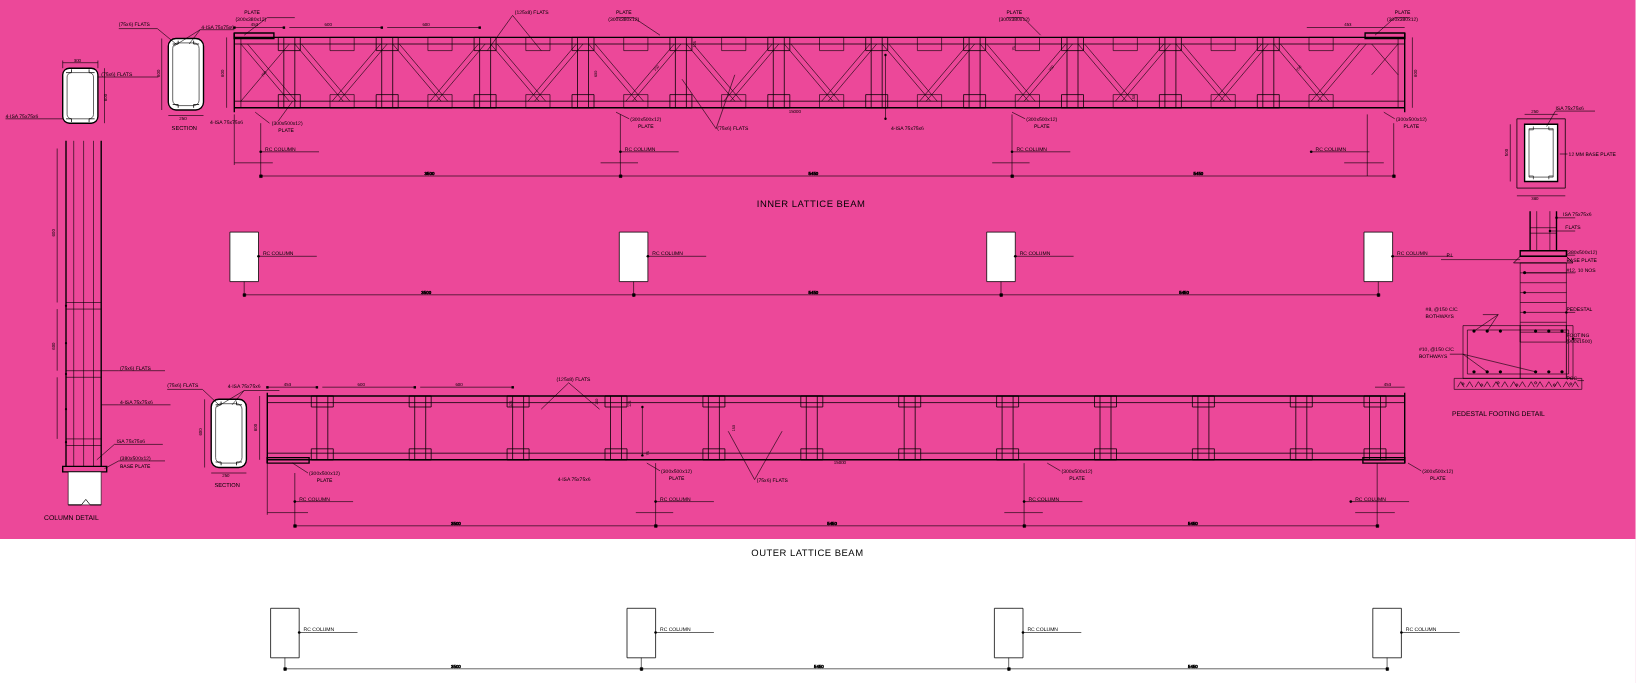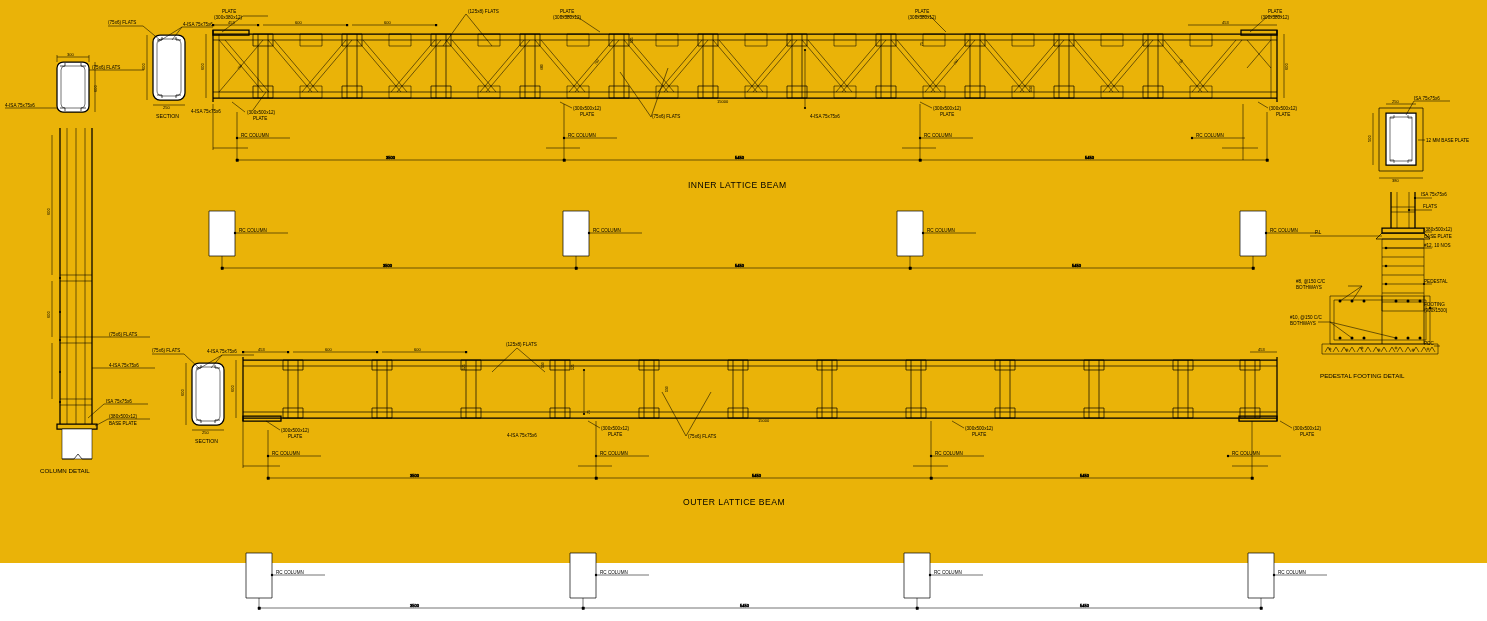--- a/index.html
+++ b/index.html
@@ -1,17 +1,17 @@
 <!DOCTYPE html>
 <html><head>
 <meta charset="utf-8">
 <style>
   html,body{margin:0;padding:0;background:#ffffff;}
   body{width:1487px;height:621px;overflow:hidden;font-family:"Liberation Sans",sans-serif;color:#000;}
-  #sheet{position:relative;width:1487px;height:563px;background:#eab308;}
+  #sheet{position:relative;width:1487px;height:490px;background:#ec4899;}
   svg#cad{position:absolute;left:0;top:0;width:1487px;height:621px;}
   .lbl{font-family:"Liberation Sans",sans-serif;fill:#000;}
   .t45{font-size:4.6px;}
   .t5{font-size:5.2px;}
   .t6{font-size:6.2px;}
   .t8{font-size:8.6px;letter-spacing:.45px;}
   .dim{font-size:4.0px;}
   .tiny{font-size:3.4px;}
   line,polyline,rect,path,circle{vector-effect:non-scaling-stroke;}
   .ln{stroke:#000;fill:none;stroke-width:0.7;}

